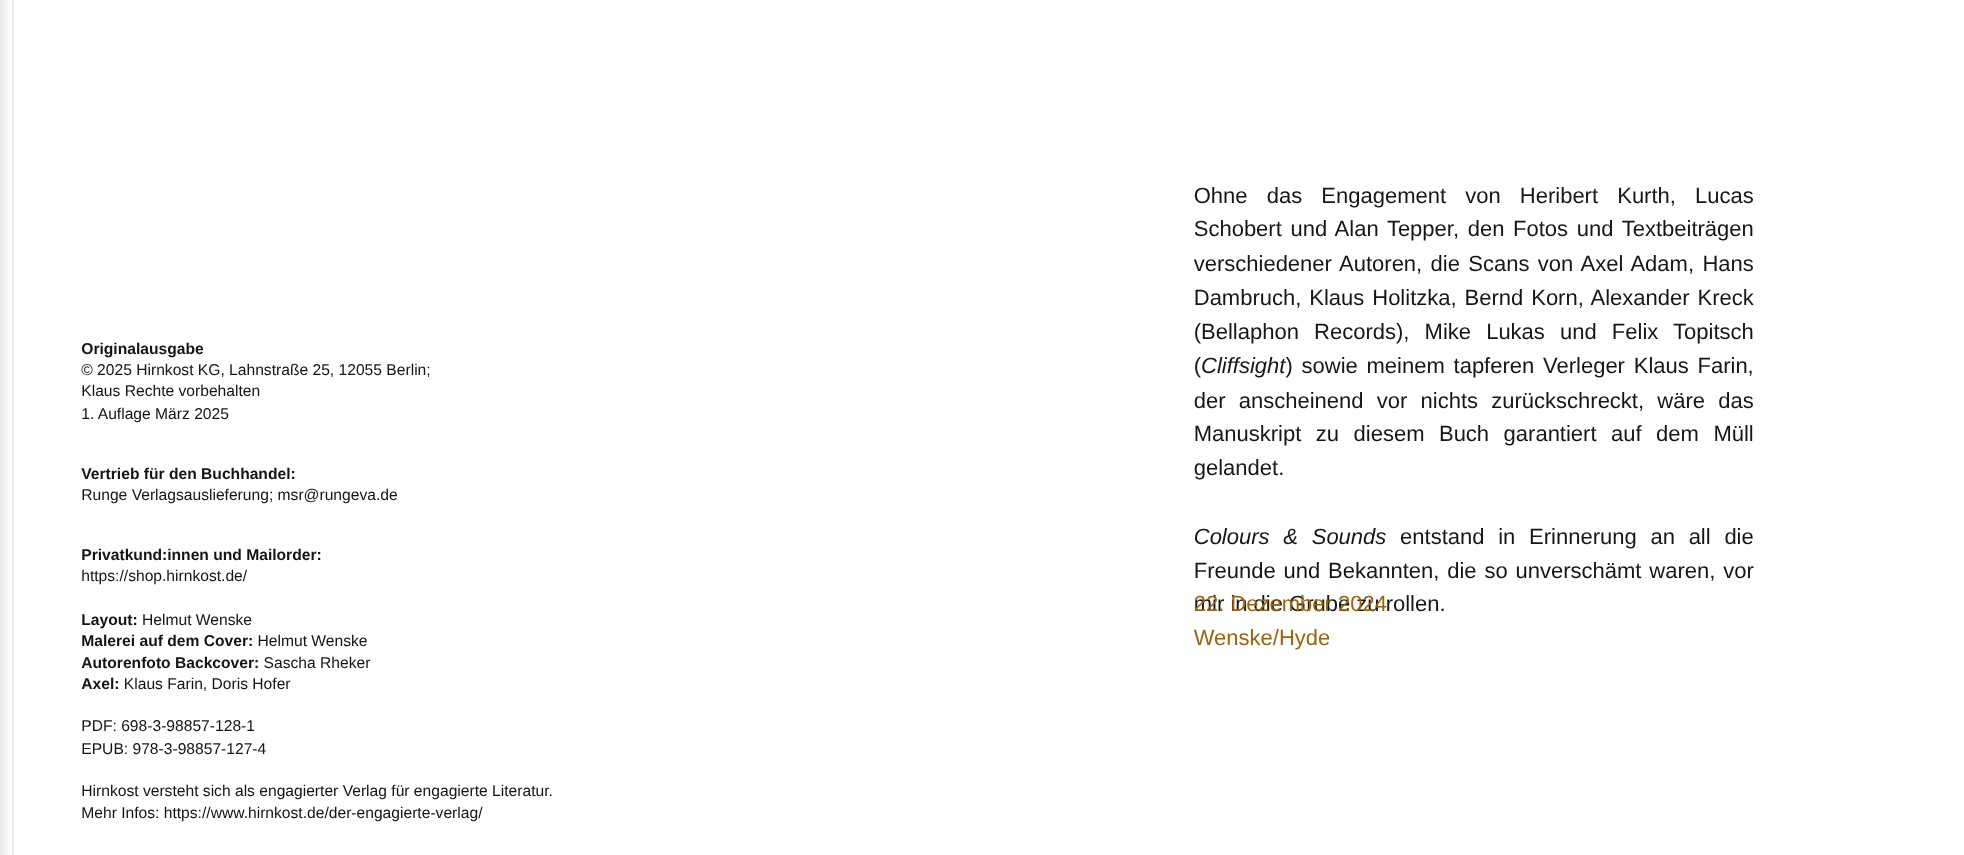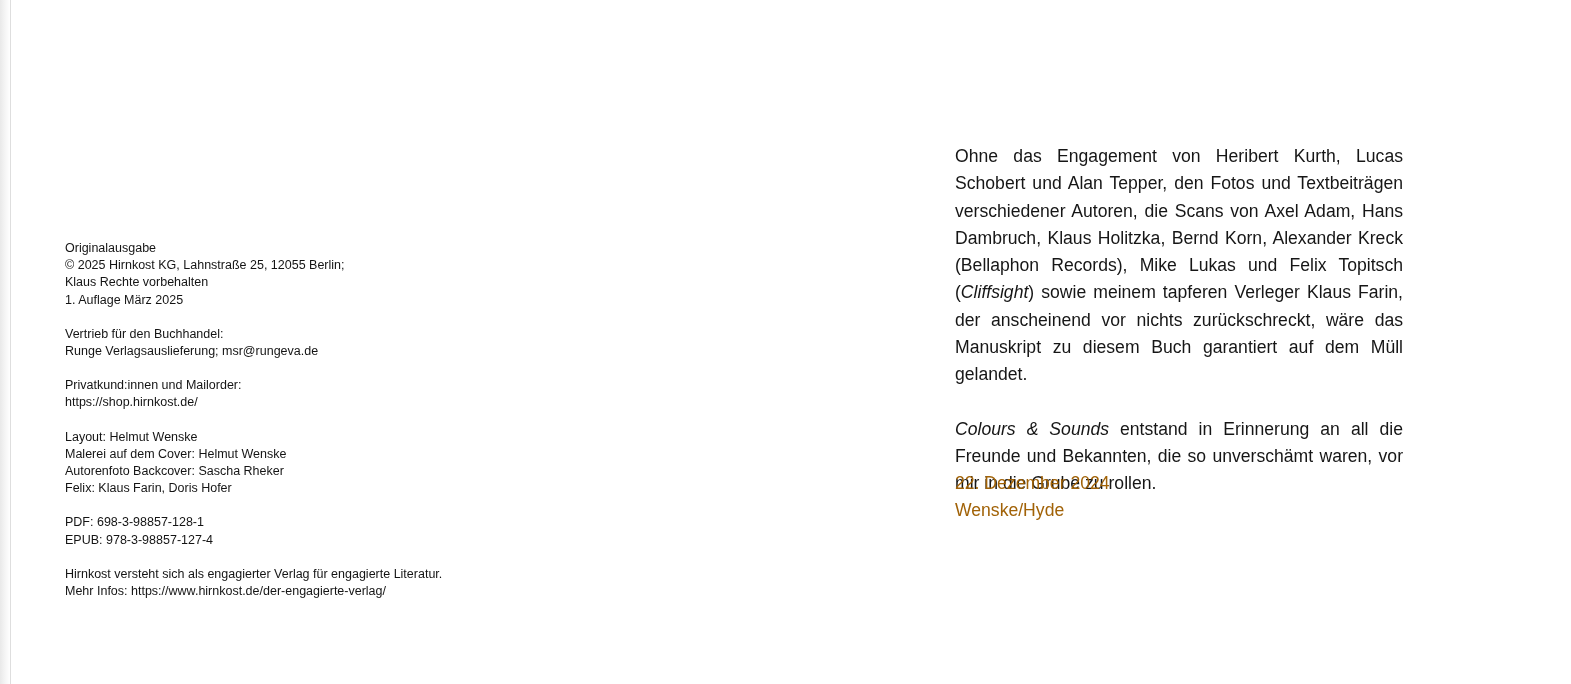--- a/index.html
+++ b/index.html
@@ -54,21 +54,22 @@
   .imprint .block {
     margin: 0 0 17px 0;
   }
   .imprint .block.tight {
     margin-bottom: 0;
   }
   .imprint .line {
     white-space: nowrap;
   }
   .imprint b, .imprint .b {
-    font-weight: normal;
+    font-weight: bold;
+    margin-top: 31px;
   }
 
   
   .ack {
     position: absolute;
     left: 955px;
     top: 143px;
     width: 448px;
     font-size: 17.6px;
     line-height: 27.3px;
@@ -133,21 +134,21 @@
       </div>
       <div class="line">
         <span class="b">Malerei auf dem Cover:</span>
         <span>Helmut Wenske</span>
       </div>
       <div class="line">
         <span class="b">Autorenfoto Backcover:</span>
         <span>Sascha Rheker</span>
       </div>
       <div class="line">
-        <span class="b">Felix:</span>
+        <span class="b">Axel:</span>
         <span>Klaus Farin, Doris Hofer</span>
       </div>
     </div>
 
     <div class="block">
       <div class="line">PDF: 698-3-98857-128-1</div>
       <div class="line">EPUB: 978-3-98857-127-4</div>
     </div>
 
     <div class="block tight">

